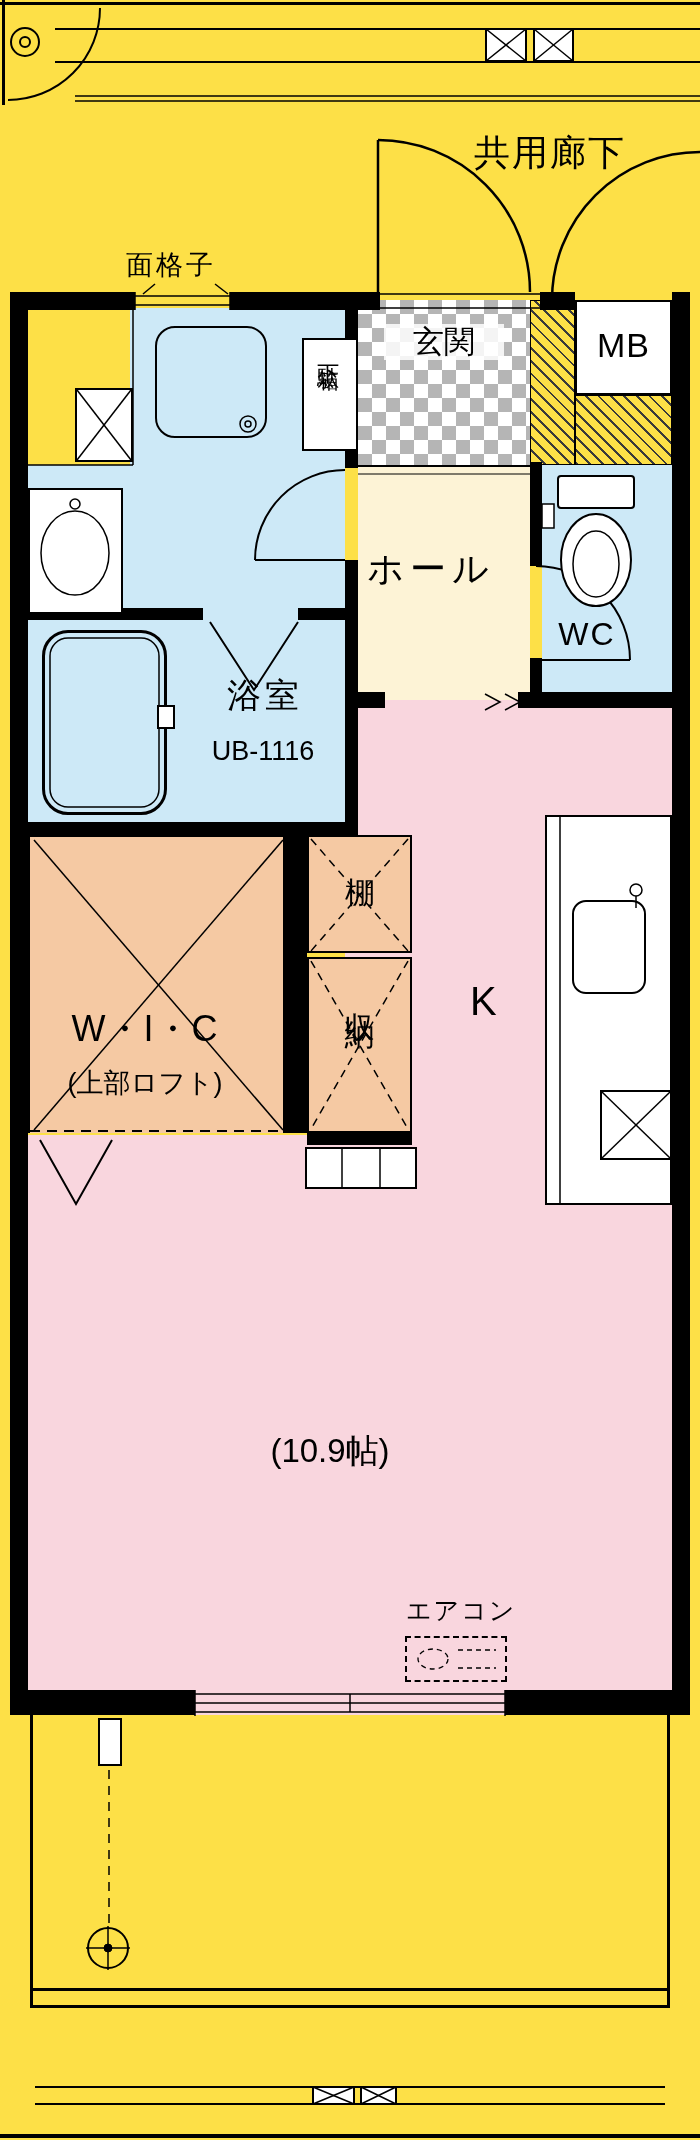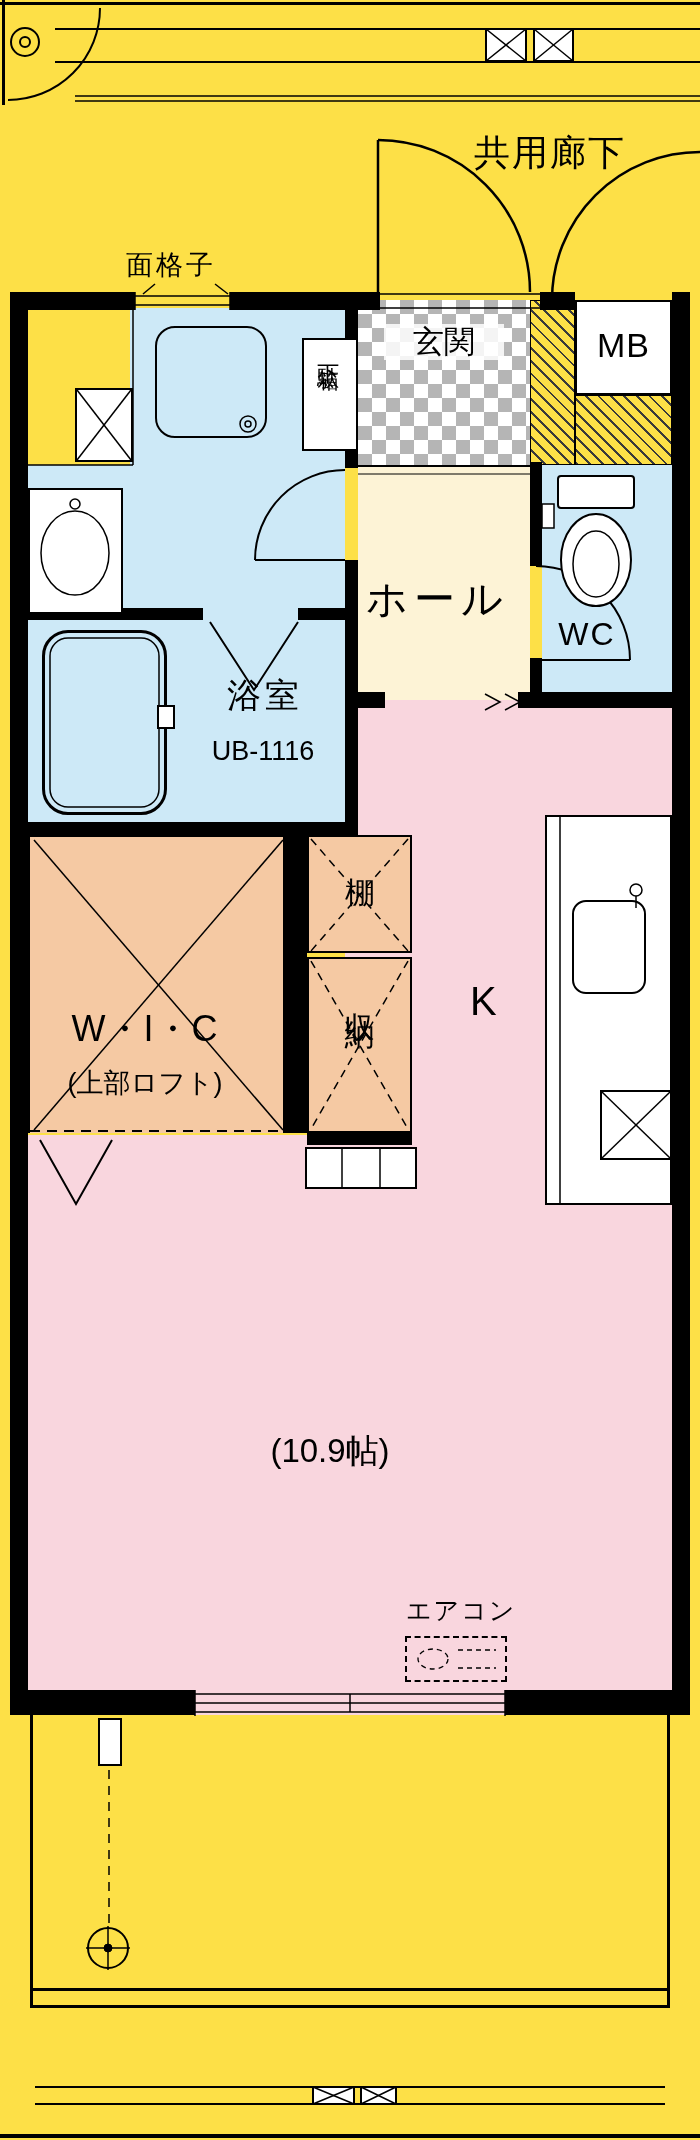--- a/index.html
+++ b/index.html
@@ -221,21 +221,21 @@
       <path d="M133,308 L133,465"></path>
         <path d="M28,465 L133,465"></path>
     </g>
   </svg>
 
   <div class="txt ctr" style="left:440px;top:132px;width:220px;font-size:36px;letter-spacing:2px;">共用廊下</div>
   <div class="txt" style="left:126px;top:250px;font-size:27px;letter-spacing:3px;">面格子</div>
   <div class="txt ctr" style="left:575px;top:326px;width:97px;font-size:34px;letter-spacing:1px;">MB</div>
   <div class="txt ctr" style="left:384px;top:324px;width:120px;font-size:31px;background:rgba(255,255,255,.85);">玄関</div>
   <div class="txt vert" style="left:316px;top:347px;font-size:22px;letter-spacing:3px;">下駄箱</div>
-  <div class="txt ctr" style="left:366px;top:576px;width:130px;font-size:41px;letter-spacing:6px;">ホール</div>
+  <div class="txt ctr" style="left:366px;top:548px;width:130px;font-size:36px;letter-spacing:6px;">ホール</div>
   <div class="txt ctr" style="left:542px;top:616px;width:90px;font-size:32px;letter-spacing:2px;text-align:center;">WC</div>
   <div class="txt ctr" style="left:195px;top:676px;width:140px;font-size:34px;letter-spacing:4px;">浴室</div>
   <div class="txt ctr" style="left:188px;top:736px;width:150px;font-size:27px;">UB-1116</div>
   <div class="txt ctr" style="left:330px;top:876px;width:60px;font-size:30px;">棚</div>
   <div class="txt" style="left:470px;top:978px;font-size:40px;">K</div>
   <div class="txt ctr" style="left:30px;top:1008px;width:230px;font-size:36px;letter-spacing:1px;">W・I・C</div>
   <div class="txt ctr" style="left:30px;top:1068px;width:230px;font-size:27px;">(上部ロフト)</div>
   <div class="txt vert" style="left:342px;top:988px;font-size:30px;letter-spacing:8px;">収納</div>
   <div class="txt ctr" style="left:180px;top:1432px;width:300px;font-size:33px;">(10.9帖)</div>
   <div class="txt" style="left:406px;top:1596px;font-size:25px;letter-spacing:2px;">エアコン</div>

